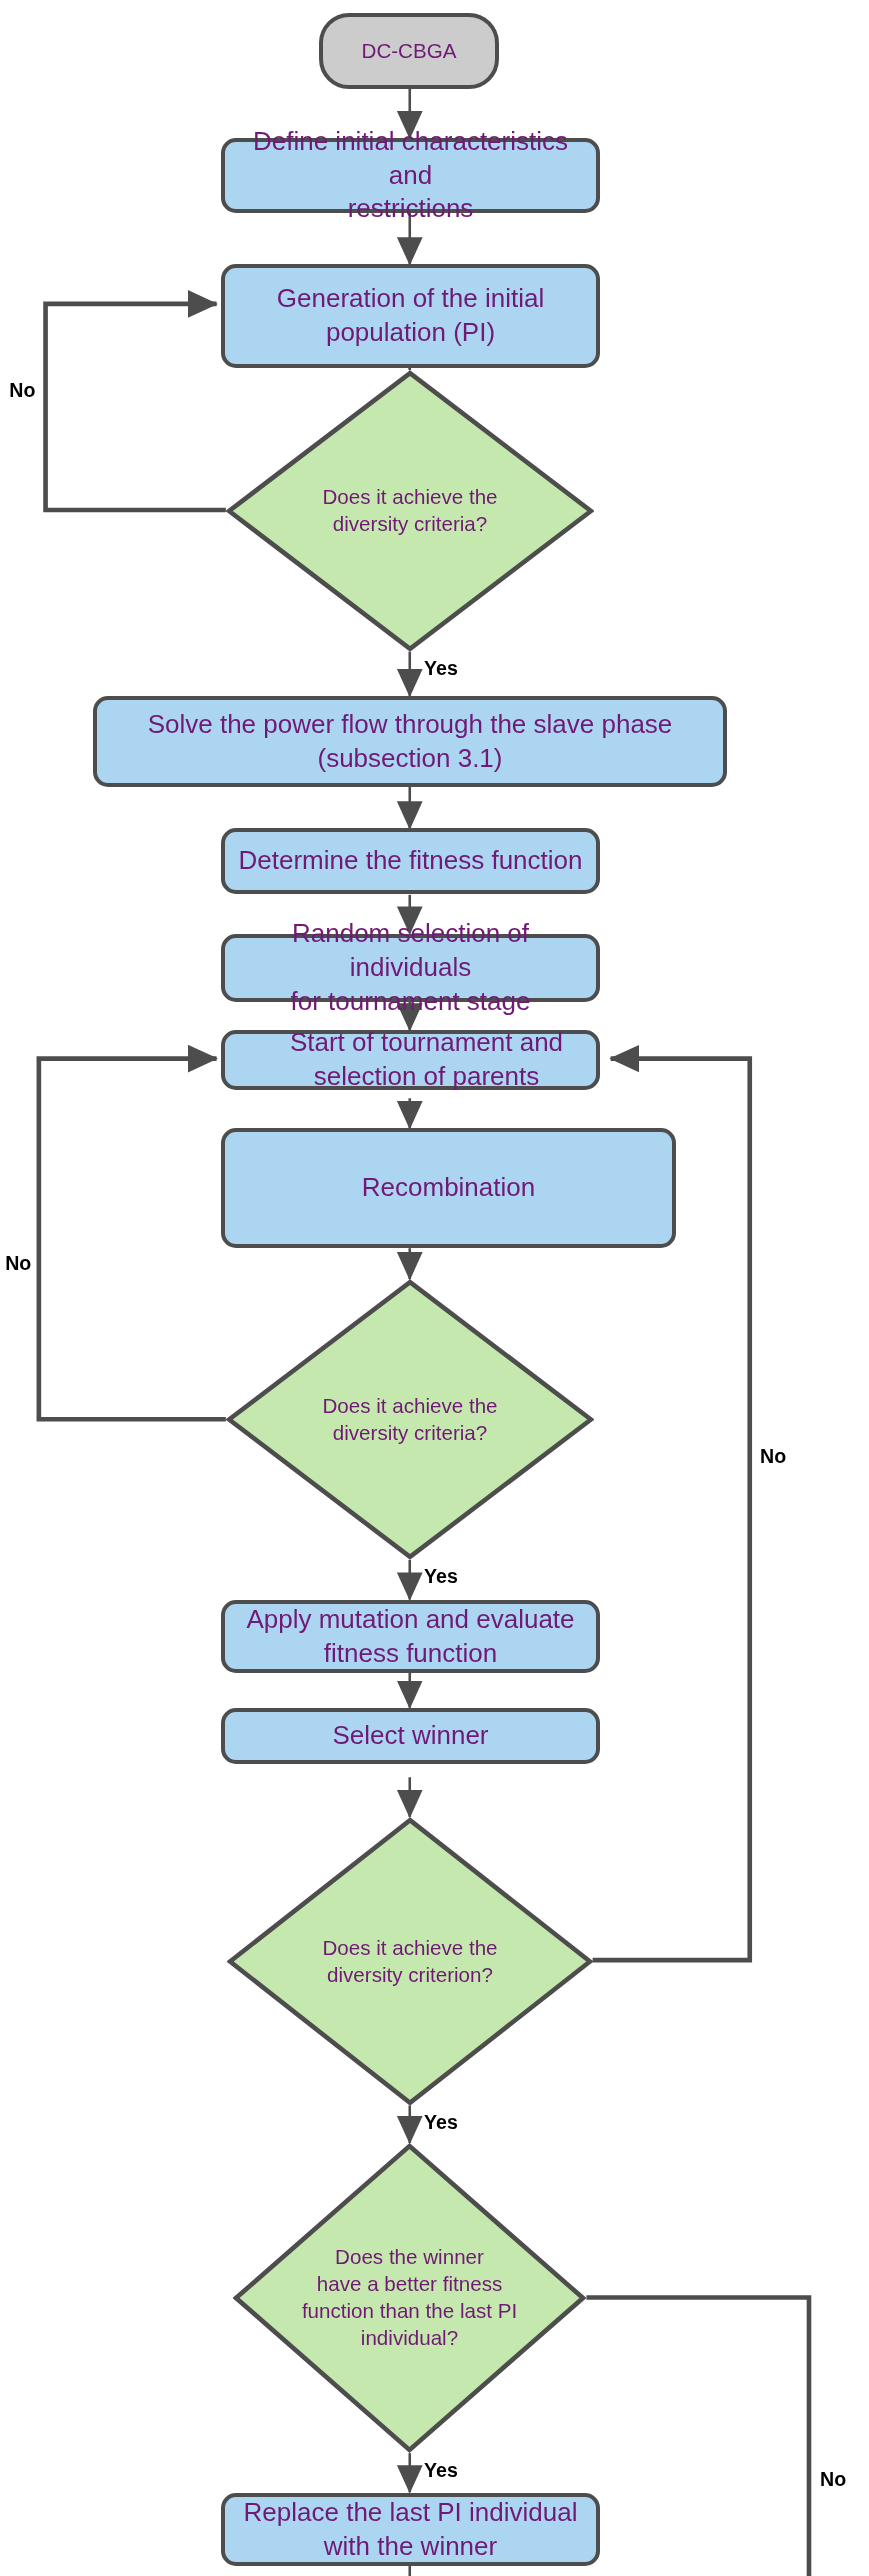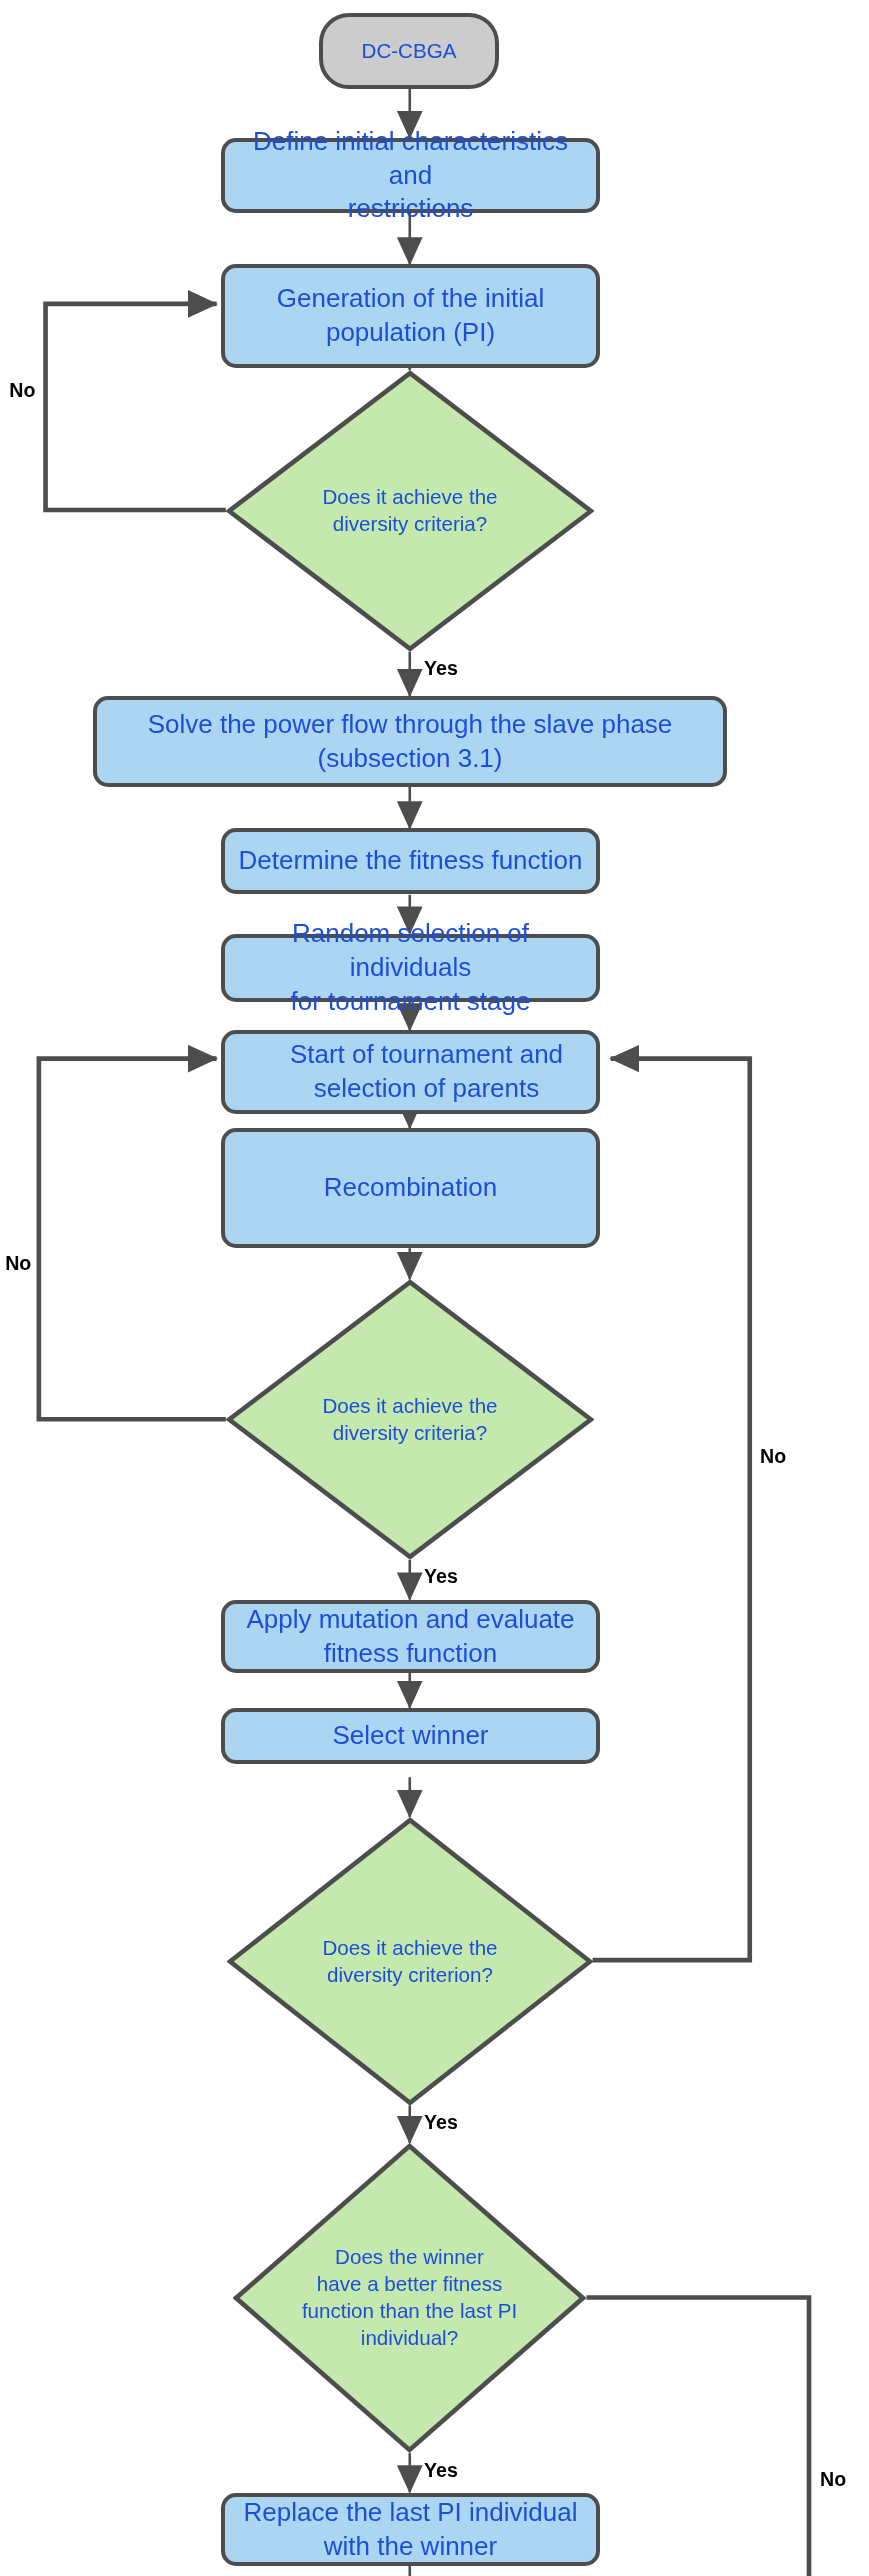--- a/index.html
+++ b/index.html
@@ -33,21 +33,21 @@
     height: 2823px;
     pointer-events: none;
   }
   .node {
     position: absolute;
     box-sizing: border-box;
     display: flex;
     align-items: center;
     justify-content: center;
     text-align: center;
-    color: #1d4ed8;
+    color: #701a75;
     pointer-events: auto;
   }
   .node-text {
     display: block;
     width: 100%;
     padding: 0 11.3px;
     box-sizing: border-box;
     line-height: 1.30;
     white-space: pre-line;
   }
@@ -183,26 +183,26 @@
 
     <div class="node proc" style="left:221px; top:828px; width:379px; height:66px;justify-content:flex-end;">
       <span class="node-text">Determine the fitness function</span>
     </div>
 
     <div class="node proc" style="left:221px; top:934px; width:379px; height:68px;">
       <span class="node-text">Random selection of individuals
 for tournament stage</span>
     </div>
 
-    <div class="node proc" style="left:221px; top:1030px; width:379px; height:84px;padding-left:32px;">
+    <div class="node proc" style="left:221px; top:1030px; width:379px; height:60px;padding-left:32px;">
       <span class="node-text">Start of tournament and
 selection of parents</span>
     </div>
 
-    <div class="node proc" style="left:221px; top:1128px; width:379px; height:120px;">
+    <div class="node proc" style="left:221px; top:1128px; width:455px; height:120px;">
       <span class="node-text">Recombination</span>
     </div>
 
     <div class="node decision" style="left:226px; top:1279px; width:368px; height:281px;">
       <svg class="diamond-svg" viewBox="0 0 714 545" preserveAspectRatio="none">
         <polygon points="357,6 708,272.5 357,539 6,272.5" fill="#C5E8AE" stroke="#4D4D4D" stroke-width="9"></polygon>
       </svg>
       <span class="node-text">Does it achieve the
 diversity criteria?</span>
     </div>

